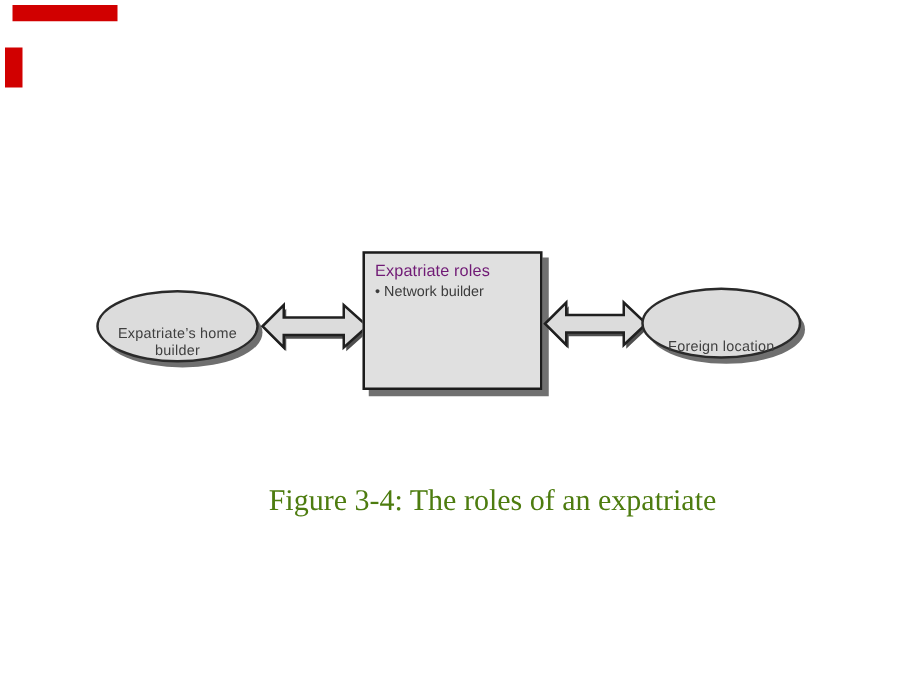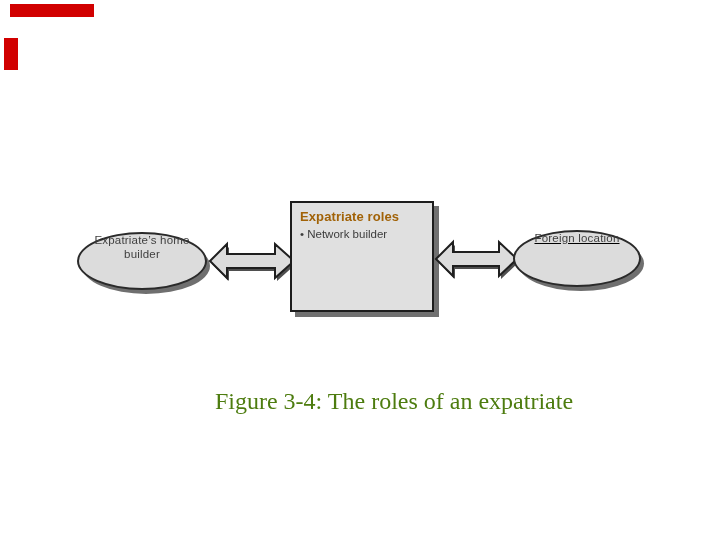--- a/index.html
+++ b/index.html
@@ -27,49 +27,49 @@
   }
 
   
   .node-ellipse {
     position: absolute;
     border-radius: 50%;
     background: #dcdcdc;
     border: 2px solid #2a2a2a;
     box-shadow: 4px 5px 0 -1px #6f6f6f;
     display: flex;
-    align-items: flex-start;
+    align-items: flex-end;
     justify-content: center;
     text-align: center;
     box-sizing: border-box;
   }
   .ellipse-left  { left: 77px;  top: 232px; width: 130px; height: 58px; }
-  .ellipse-right { left: 513px; top: 230px; width: 128px; height: 57px; text-decoration: underline; }
+  .ellipse-right { left: 513px; top: 230px; width: 128px; height: 57px; }
   .ellipse-label {
     font-size: 11.5px;
     line-height: 13.5px;
     color: #3f3f3f;
     letter-spacing: 0.2px;
   }
 
   
   .roles-box {
     position: absolute;
     left: 290px; top: 201px;
     width: 144px; height: 111px;
     box-sizing: border-box;
     background: #e0e0e0;
     border: 2px solid #1c1c1c;
     box-shadow: 5px 5px 0 0 #707070;
     padding: 6px 6px 0 8px;
   }
   .roles-title {
     font-size: 13px;
-    font-weight: bold;
-    color: #a16207;
+    font-weight: normal;
+    color: #701a75;
     margin: 0 0 3px 0;
     letter-spacing: 0.1px;
   }
   .roles-bullet {
     font-size: 11.5px;
     line-height: 15.4px;
     color: #3c3c3c;
     white-space: nowrap;
   }
 

